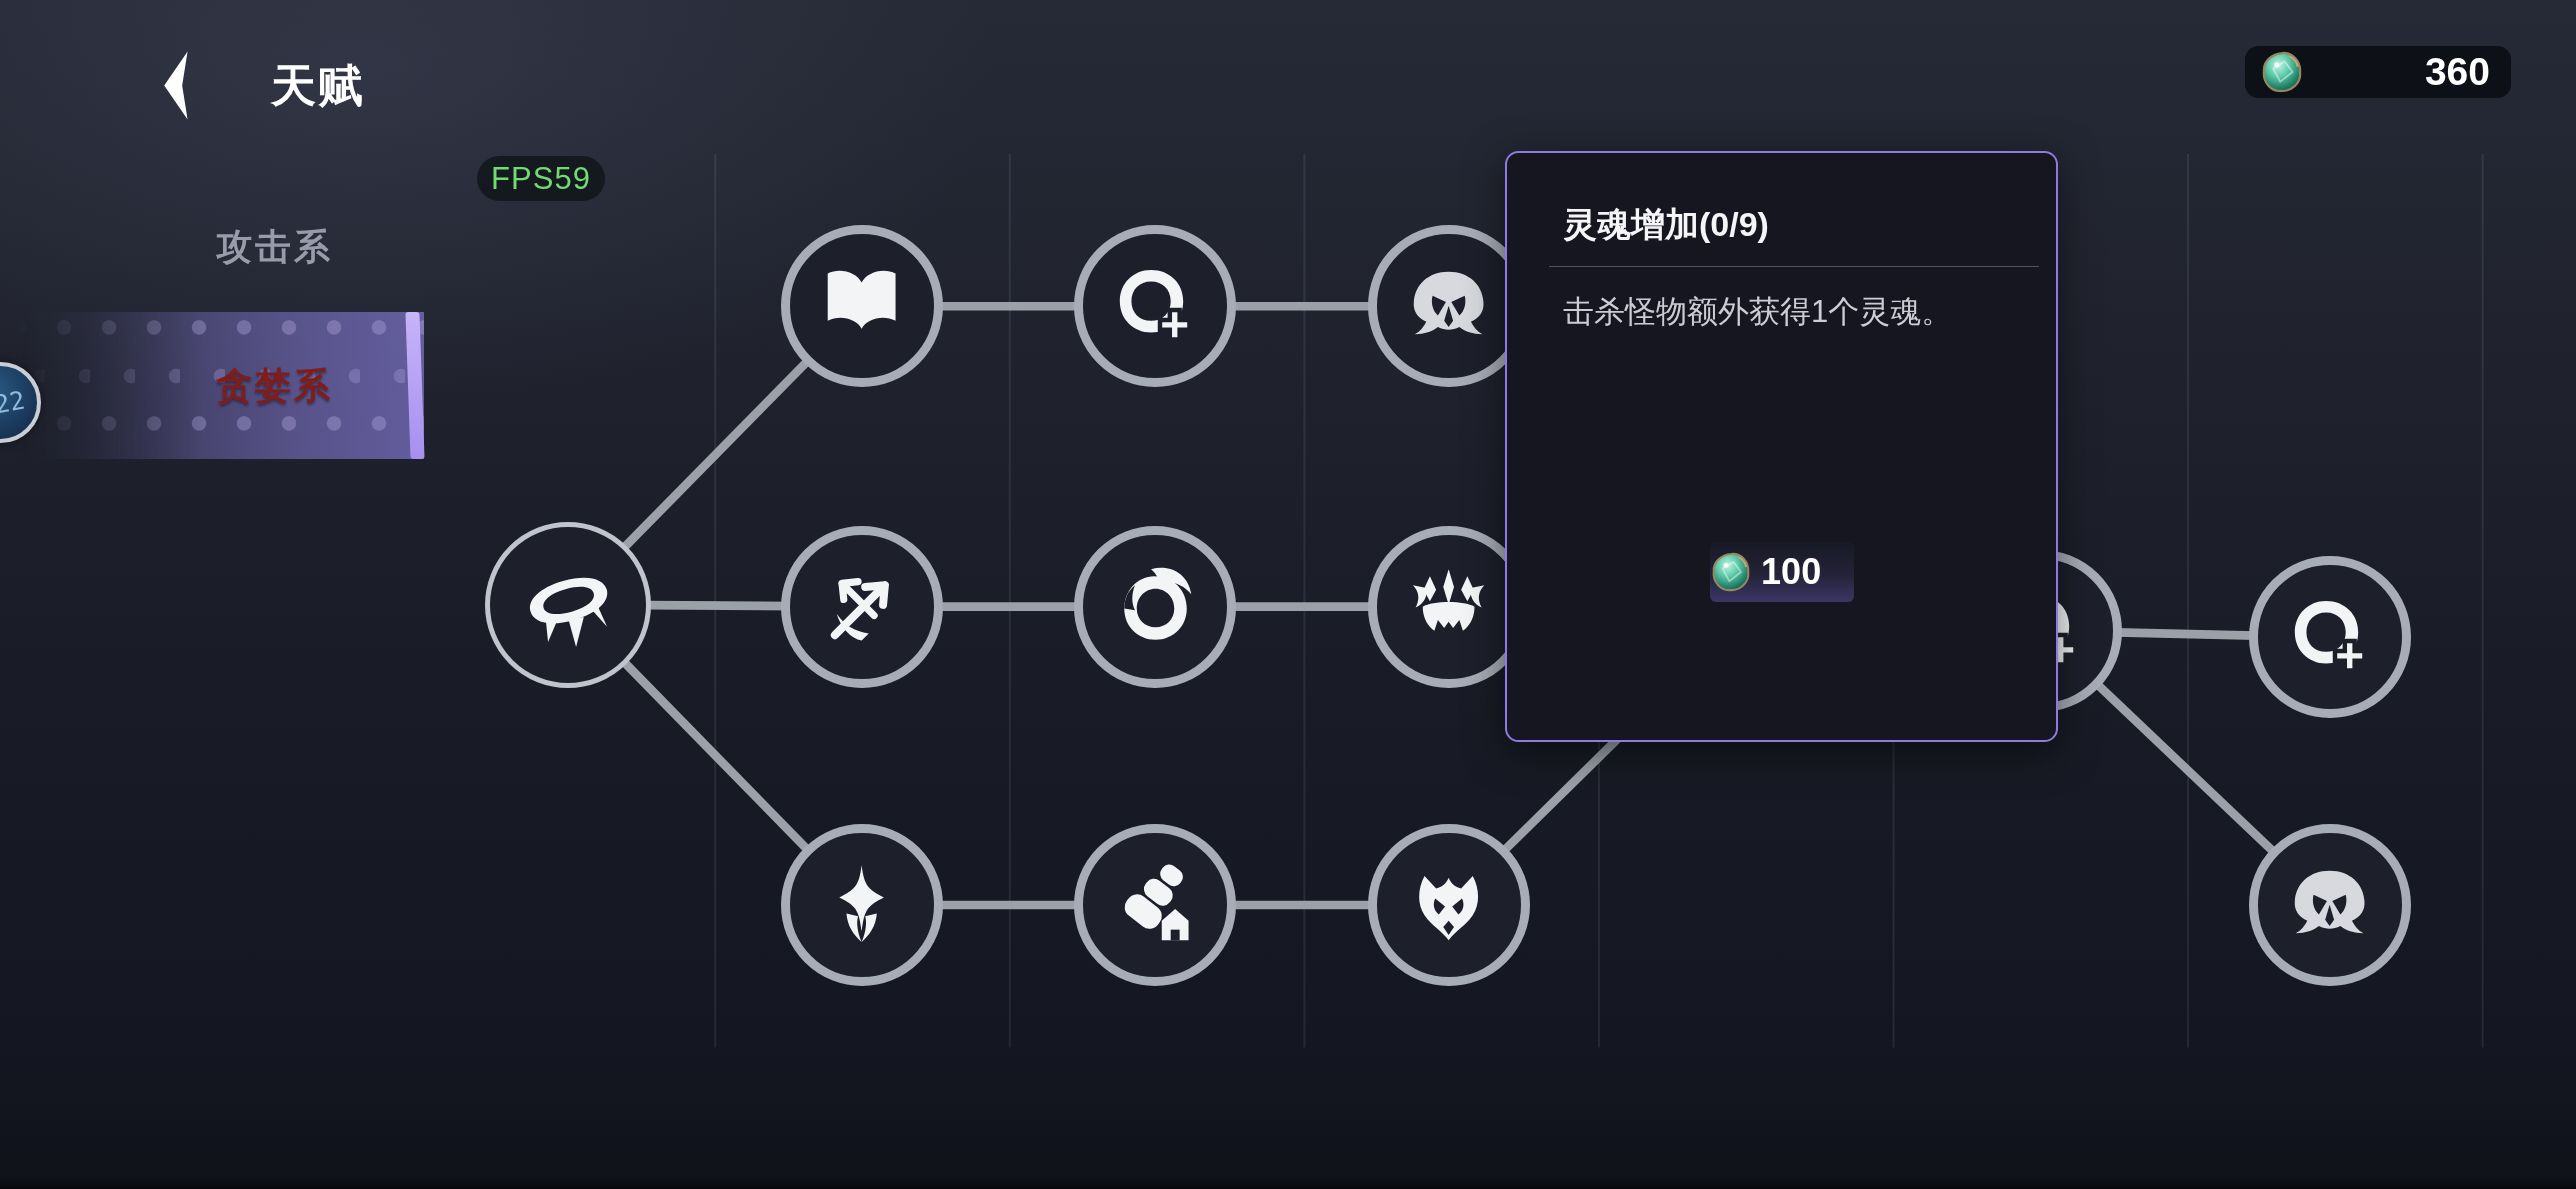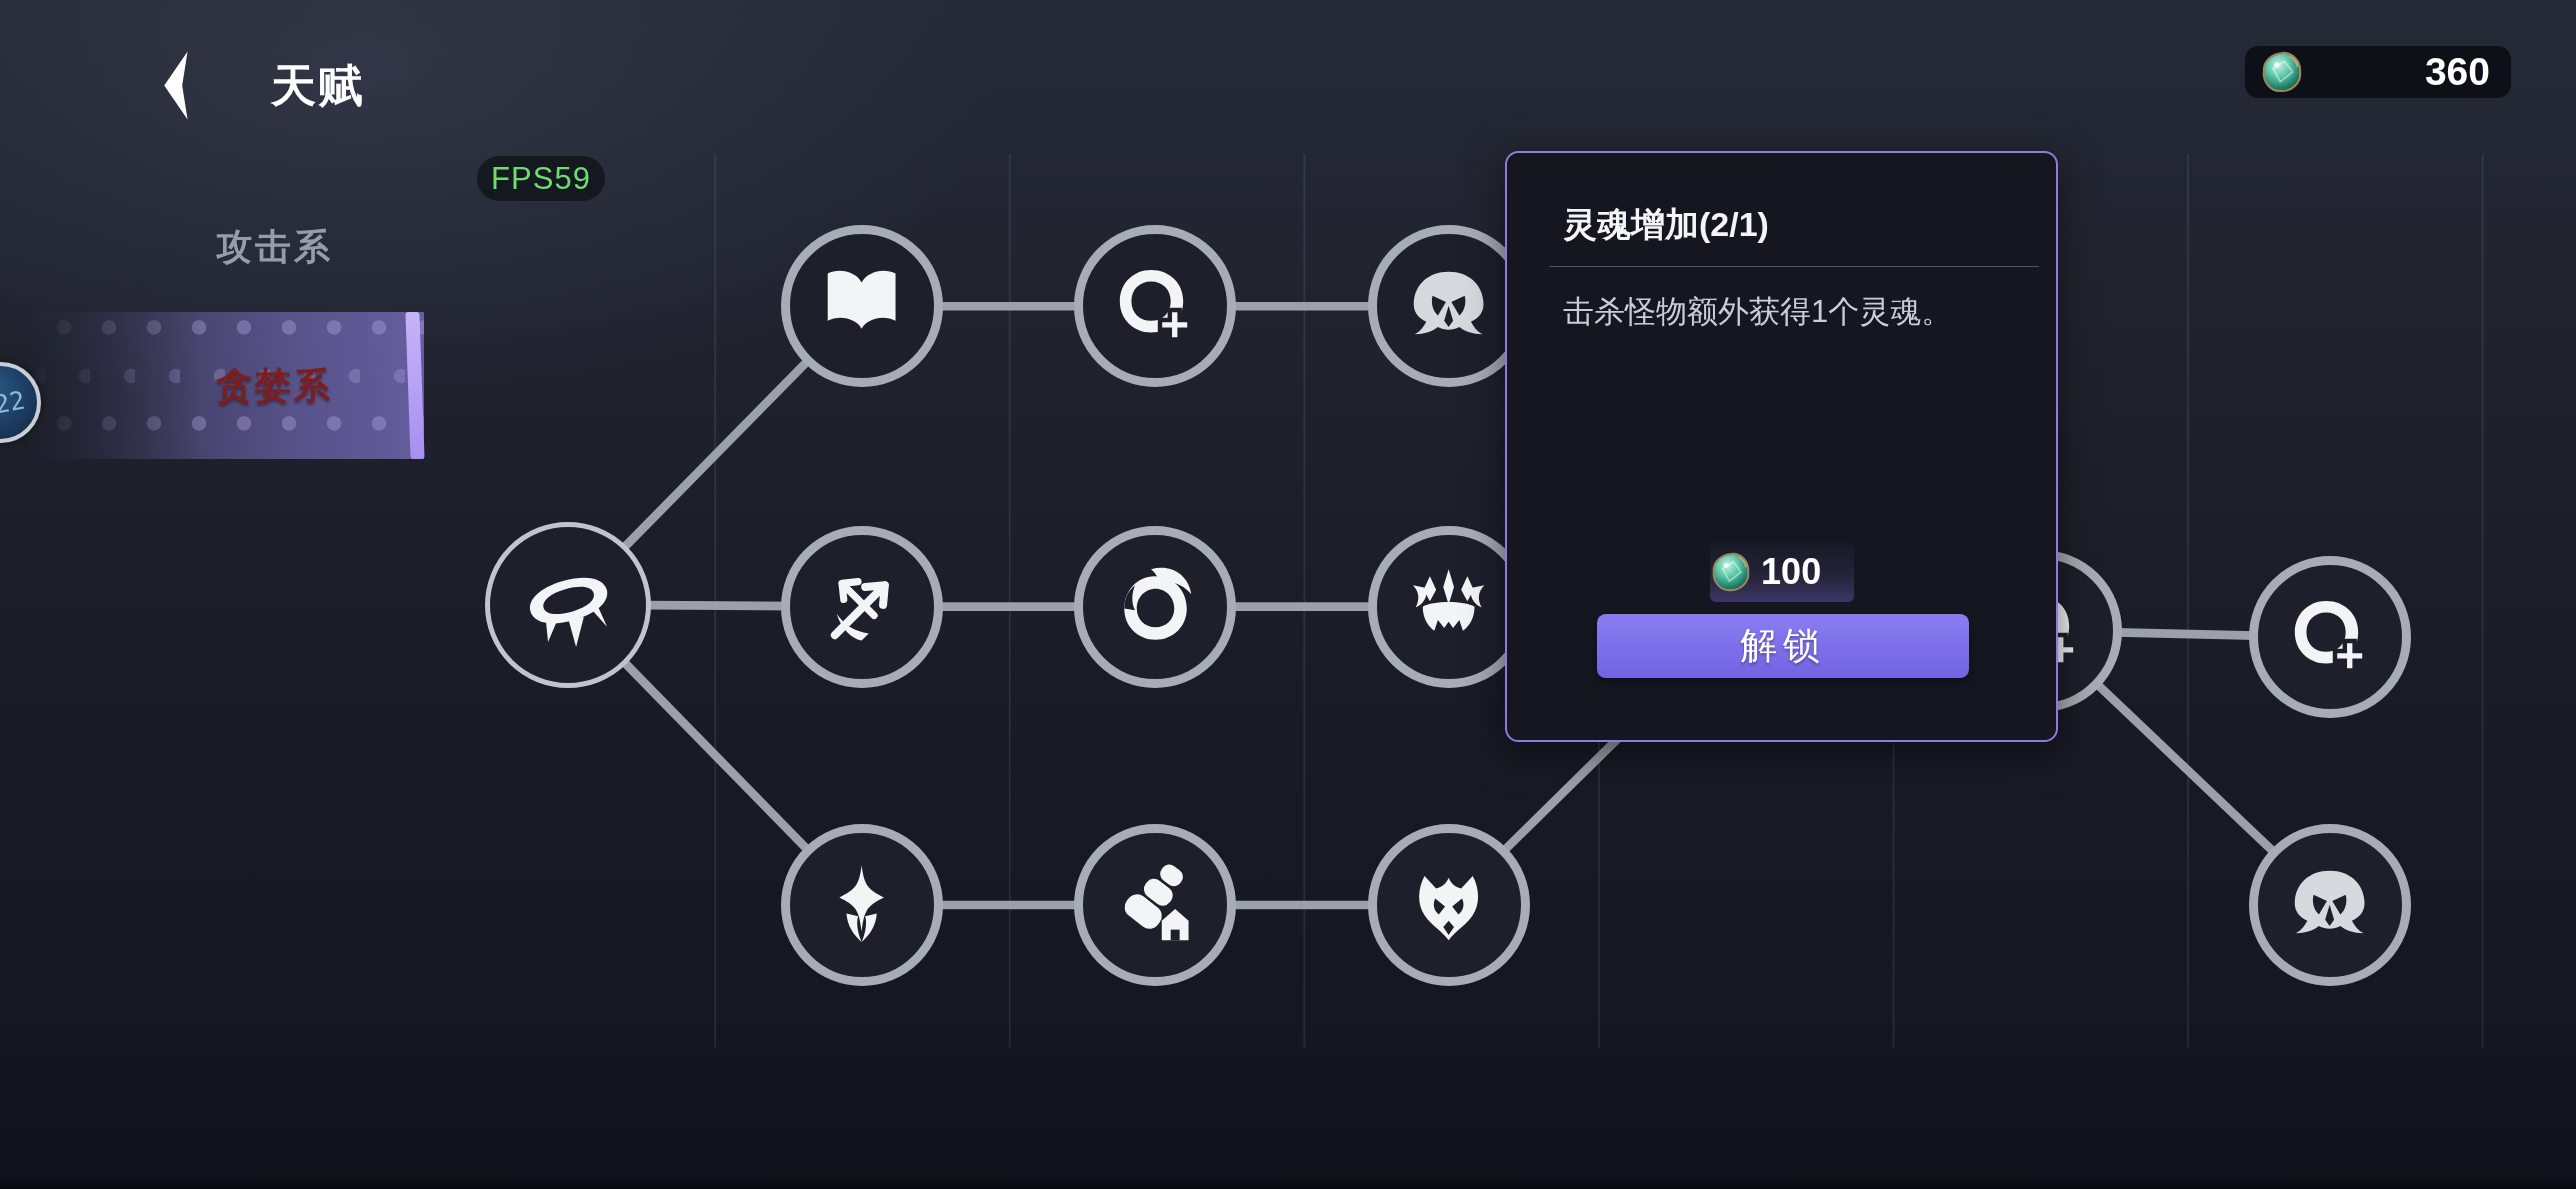--- a/index.html
+++ b/index.html
@@ -317,24 +317,23 @@
       </svg>
   </div>
     <div class="node muted" style="left: 2249px; top: 824px; width: 162px; height: 162px; border-width: 9.6px;">
     <svg class="icon" viewBox="0 0 100 100">
         <use href="#skull-icon"></use>
       </svg>
   </div>
   </div>
 
 <div class="tooltip">
-  <div class="tooltip-title">灵魂增加(2/1)</div>
+  <div class="tooltip-title">灵魂增加(0/9)</div>
   <div class="tooltip-divider"></div>
   <div class="tooltip-desc">击杀怪物额外获得1个灵魂。</div>
   <div class="cost-badge">
     <svg class="gem" viewBox="0 0 100 100">
         <use href="#soul-gem-icon"></use>
       </svg>
     <span class="cost-amount">100</span>
   </div>
-  <button class="unlock-btn">解锁</button>
 </div>
 
 
 </body></html>

